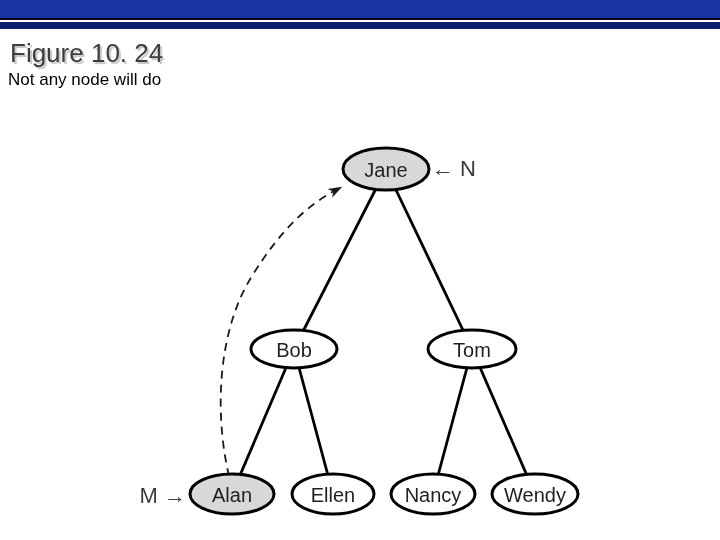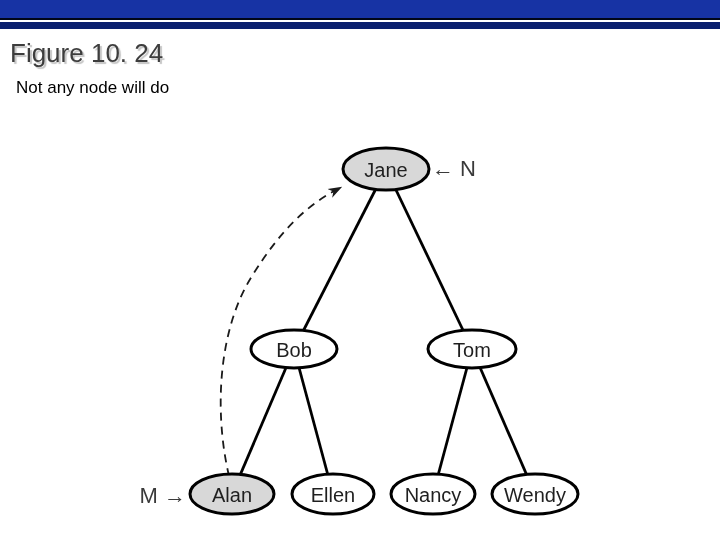--- a/index.html
+++ b/index.html
@@ -16,21 +16,21 @@
   .header-bar .authors{font-style:italic;}
   .header-stripe{
     position:absolute;left:0;top:22px;width:720px;height:7px;background:#0a1f6e;
   }
   .figure-title{
     position:absolute;left:8px;top:36px;margin:2px;
     font-size:26px;font-weight:400;color:#3d3d3d;
     text-shadow:2px 2px 1px #c4c4c4;letter-spacing:0;
   }
   .figure-subtitle{
-    position:absolute;left:8px;top:70px;margin:8px;
+    position:absolute;left:8px;top:70px;margin:0;
     font-size:17px;font-weight:400;color:#000000;
   }
   .diagram{position:absolute;left:0;top:0;width:720px;height:540px;}
   .diagram text{
     font-family:"Liberation Sans",sans-serif;fill:#1f1f1f;font-size:20px;
   }
   .diagram text.ptr{fill:#3a3a3a;font-size:22px;}
   .edge{stroke:#000000;stroke-width:2.8;}
   .node-outline{stroke:#000000;stroke-width:3;}
   .dashed-arrow{fill:none;stroke:#1a1a1a;stroke-width:1.8;stroke-dasharray:8 6;}

